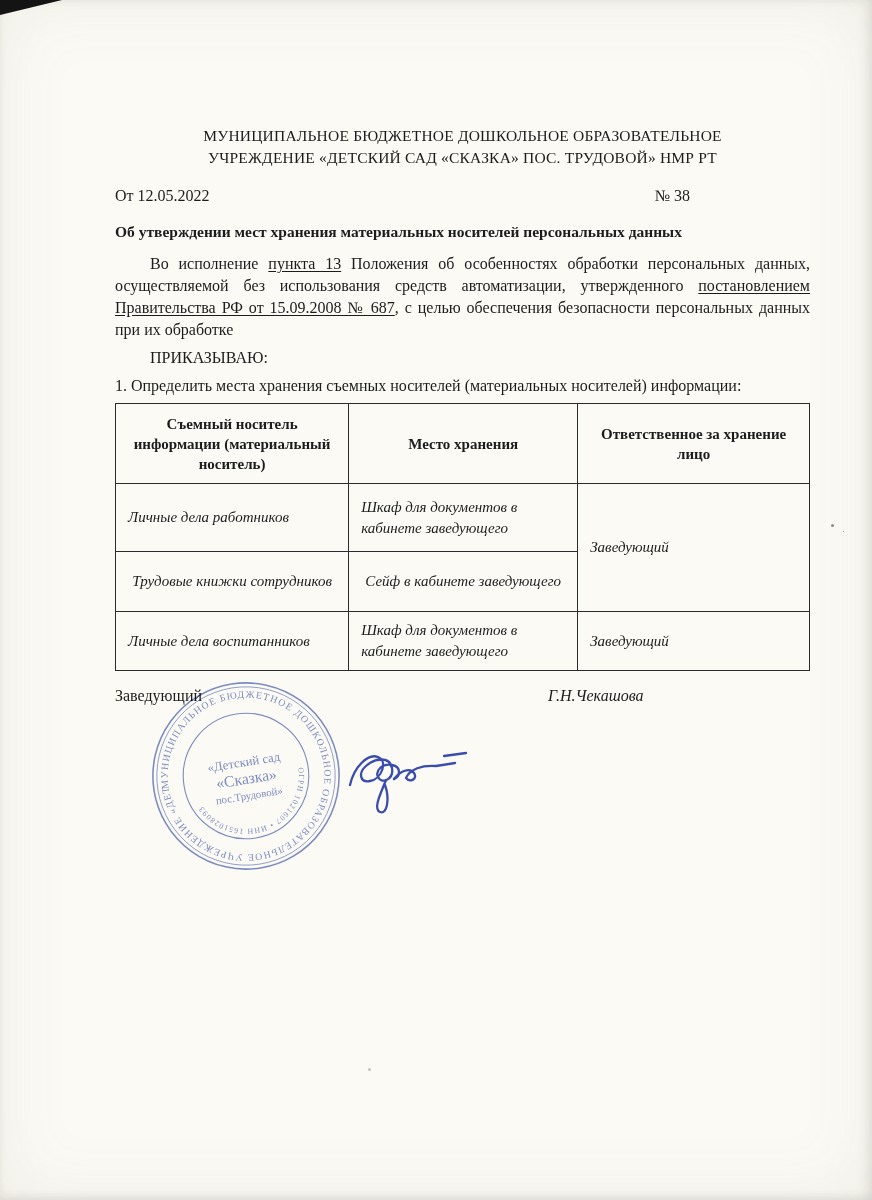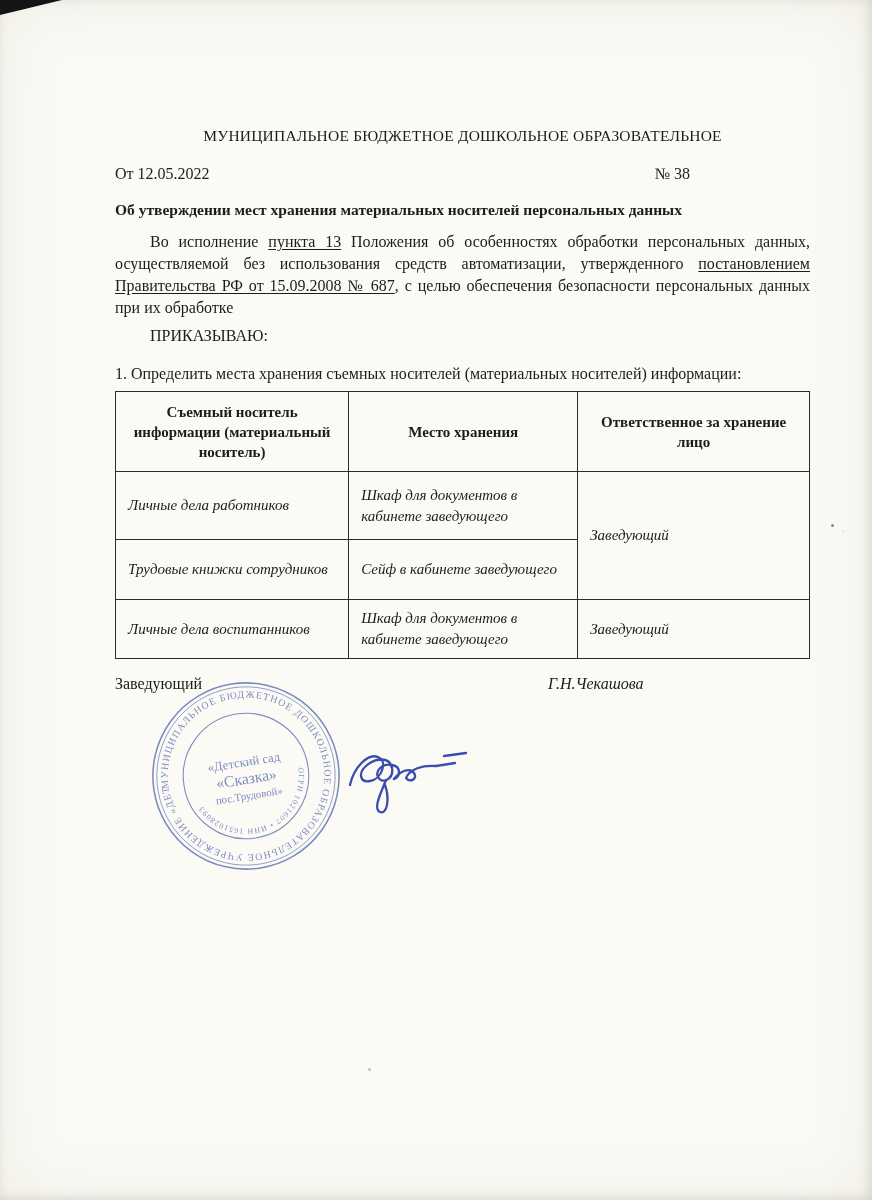--- a/index.html
+++ b/index.html
@@ -31,29 +31,29 @@
 
   .meta-row { margin-top:18px; display:flex; justify-content:space-between; font-size:16px; }
   .meta-row .number { padding-right:120px; }
 
   .subject { margin-top:18px; font-size:15.5px; font-weight:bold; }
 
   .intro { margin-top:12px; font-size:16px; line-height:22px; text-align:justify; text-indent:35px; }
   .u { text-decoration:underline; text-underline-offset:2px; }
 
   .order-word { margin-top:8px; font-size:16px; text-indent:35px; }
-  .item { margin-top:20px; font-size:16px; }
+  .item { margin-top:10px; font-size:16px; }
   .item2 { margin-top:30px; }
 
   .doc-table { margin-top:8px; width:100%; border-collapse:collapse; font-size:15px; }
   .doc-table th, .doc-table td { border:1.4px solid #2b2b2b; padding:8px 12px; }
   .doc-table th { height:80px; font-weight:bold; text-align:center; vertical-align:middle; line-height:20px; }
   .doc-table td { vertical-align:middle; font-style:italic; line-height:21px; }
   .row-1 td { height:68px; }
-  .row-2 td { height:60px; }
+  .row-2 td { height:60px;text-align:center; }
   .row-3 td { height:58px; }
 
   .sig-row { position:relative; margin-top:14px; height:52px; font-size:16px; }
   .sig-position { position:absolute; left:0; top:2px; }
   .sig-name { position:absolute; left:433px; top:2px; font-style:italic; }
 
   .stamp {
     position:absolute; left:148px; top:678px; width:196px; height:196px;
     color:#4c63b4; opacity:.72;
     transform:rotate(-9deg);
@@ -75,20 +75,21 @@
 <body>
 
 <div class="scan">
 
   <div class="corner-wedge"></div>
 
   <div class="content">
 
     <div class="org">
       <div>МУНИЦИПАЛЬНОЕ БЮДЖЕТНОЕ ДОШКОЛЬНОЕ ОБРАЗОВАТЕЛЬНОЕ</div>
+      <div>УЧРЕЖДЕНИЕ «ДЕТСКИЙ САД «СКАЗКА» ПОС. ТРУДОВОЙ» НМР РТ</div>
     </div>
 
 
     <div class="meta-row">
       <span class="date">От  12.05.2022</span>
       <span class="number">№  38</span>
     </div>
 
     <div class="subject">Об утверждении мест хранения материальных носителей персональных данных</div>
 

